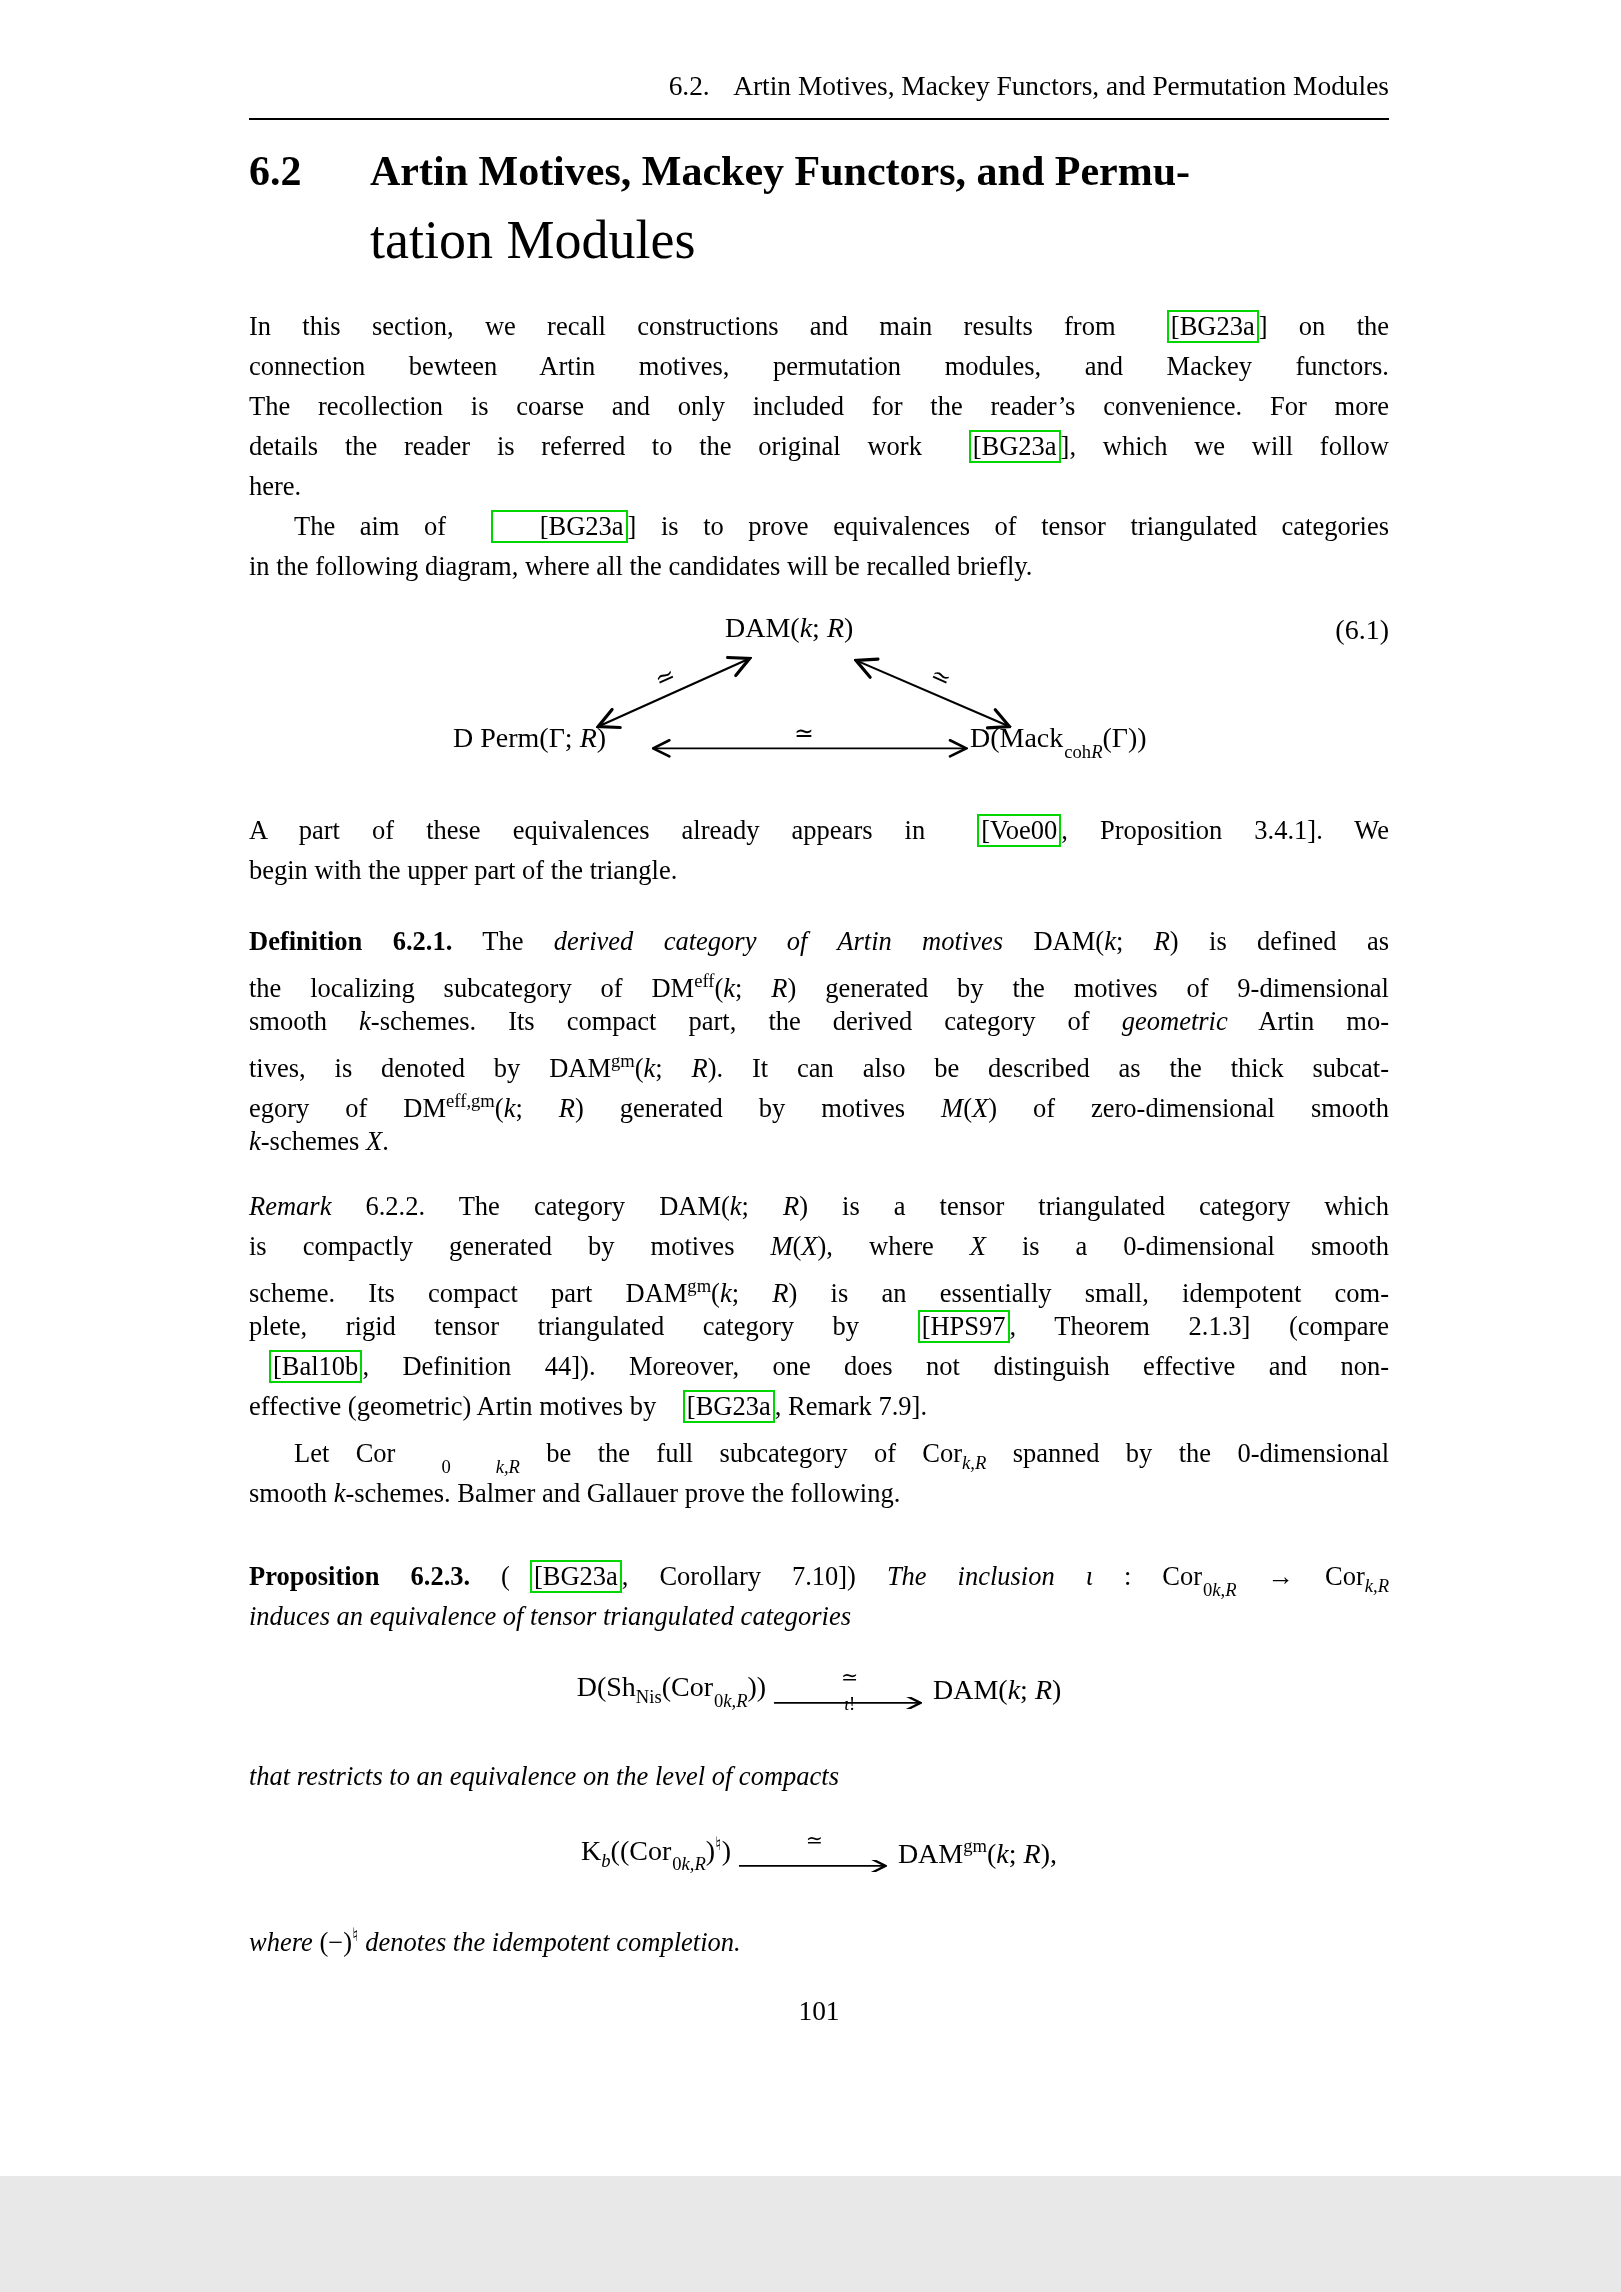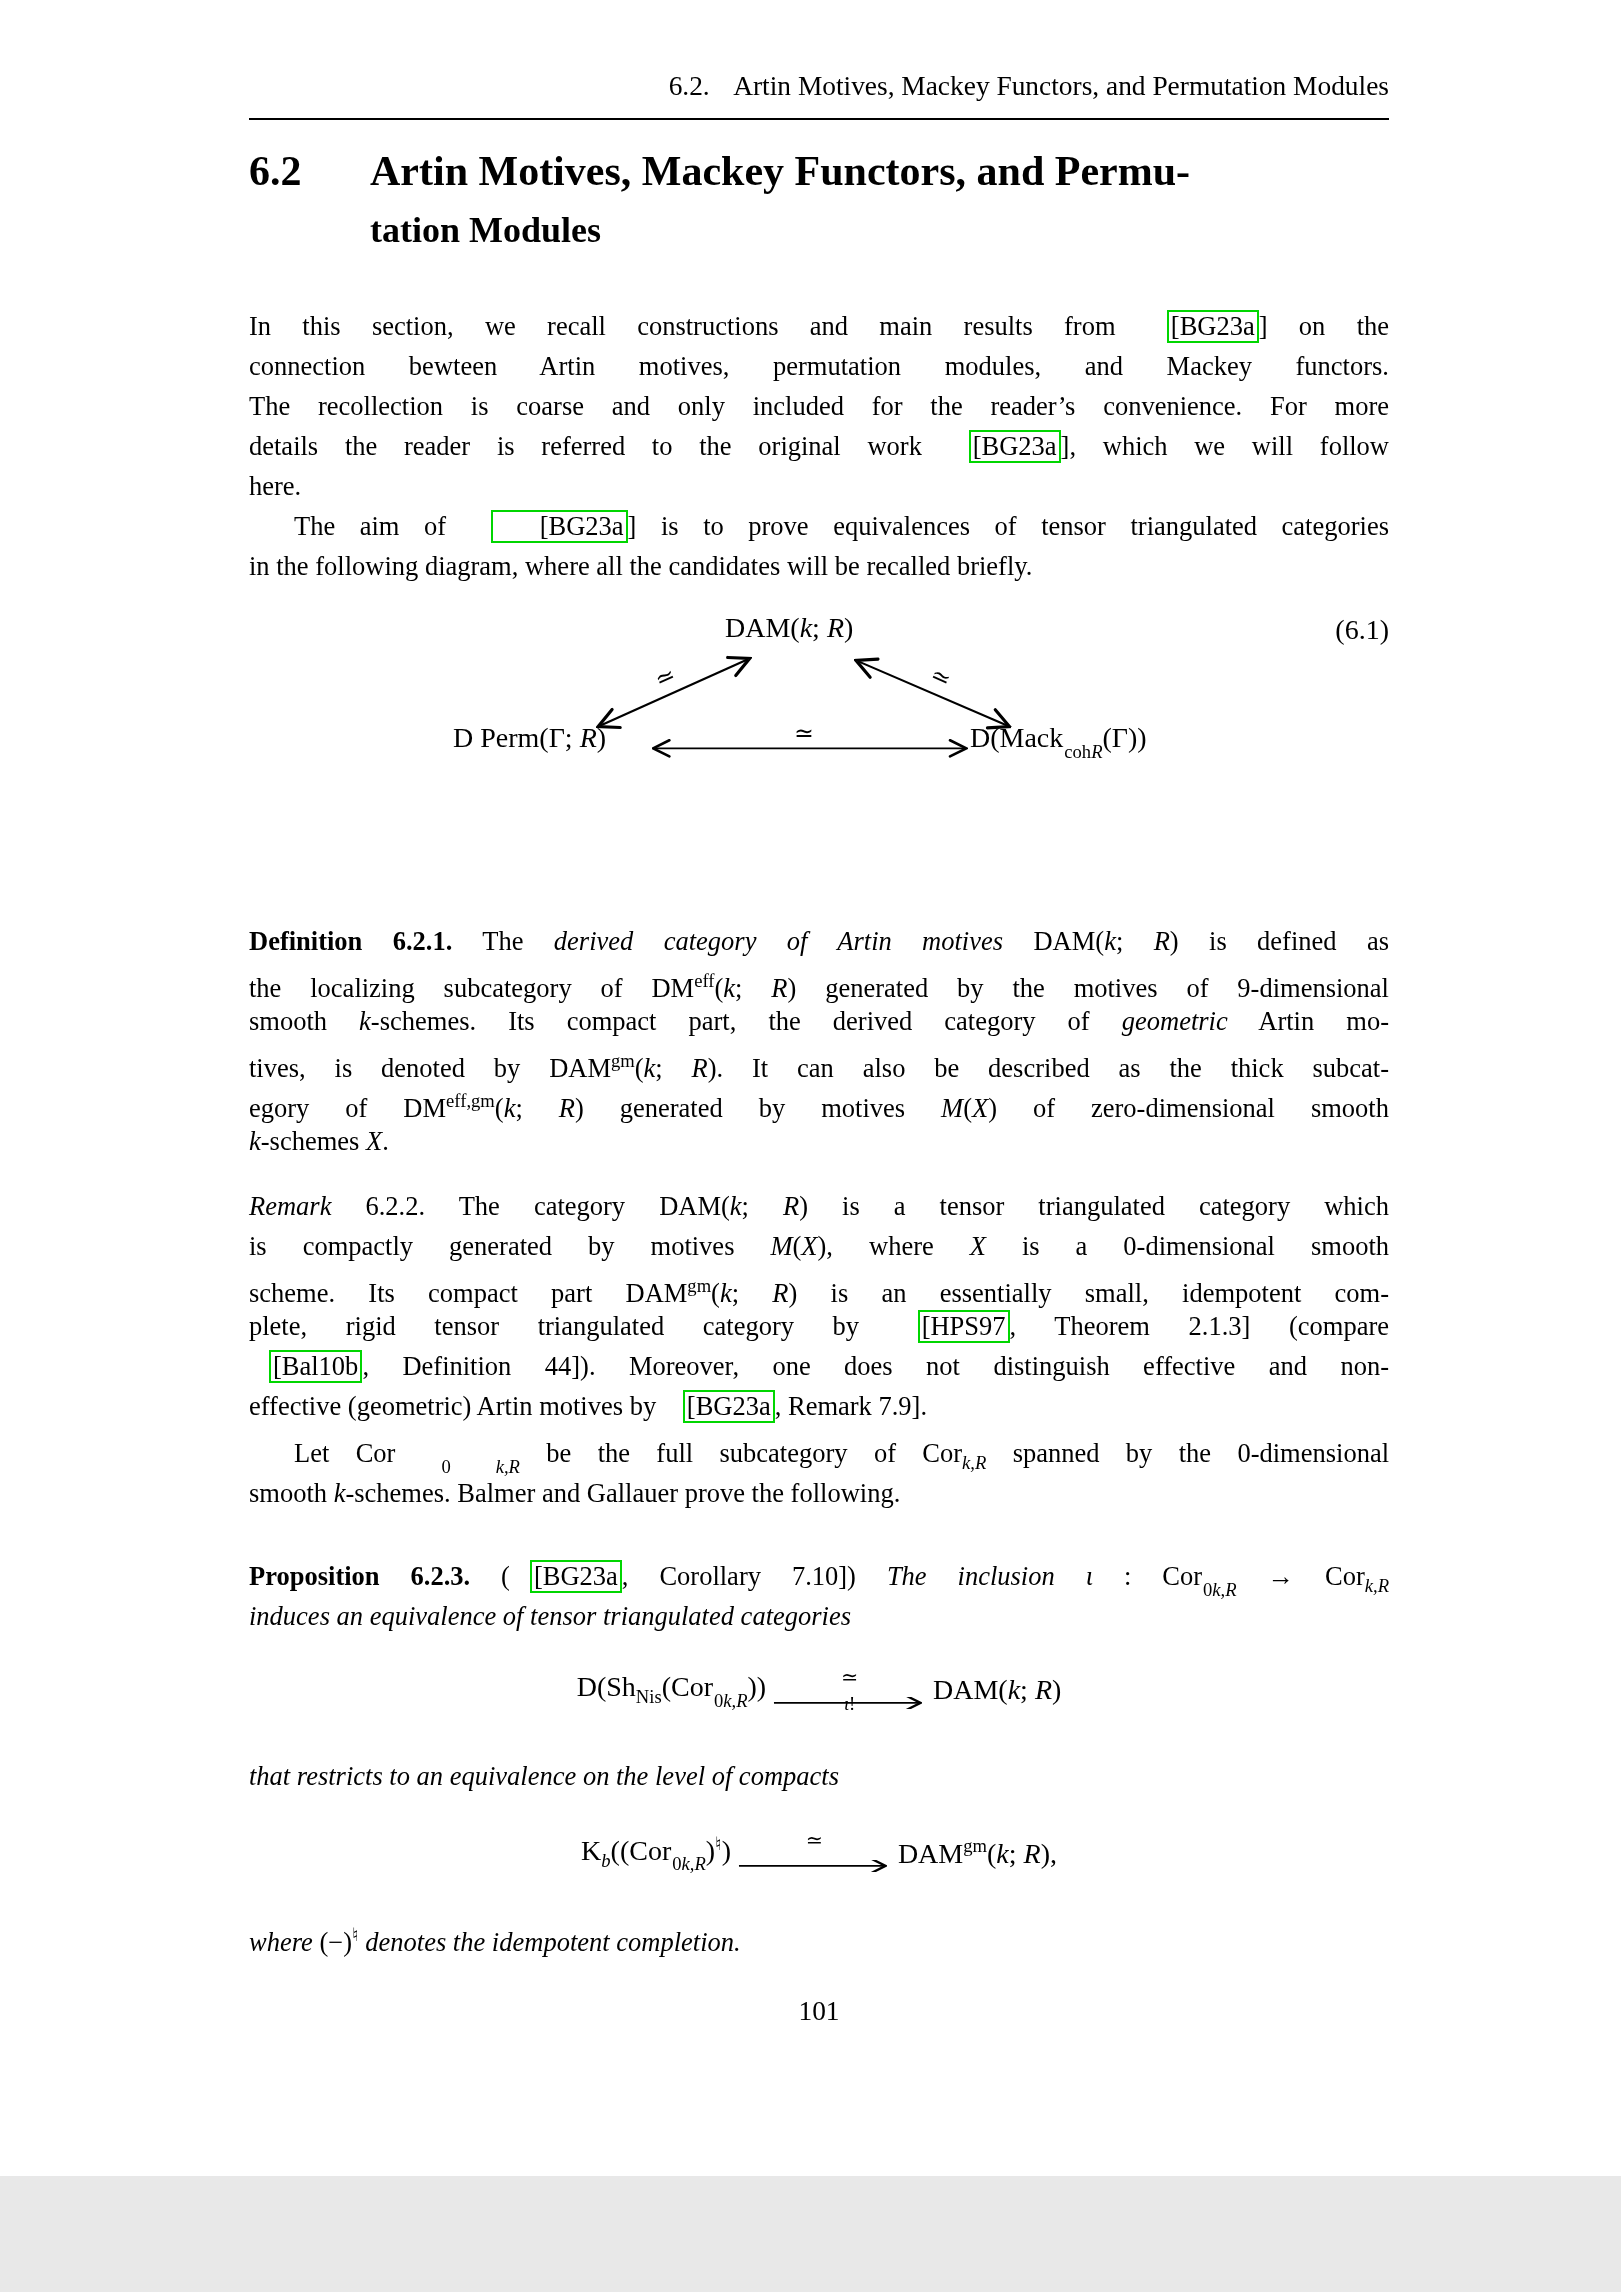--- a/index.html
+++ b/index.html
@@ -12,21 +12,21 @@
   
   .runhead {
     position:absolute; top:71px; left:249px; width:1140px;
     text-align:right; font-size:27.4px; white-space:nowrap;
   }
   .runhead .rh-num { margin-right:23.5px; }
   .headrule { position:absolute; top:118px; left:249px; width:1140px; height:2px; background:#000; }
   
   .sec-num  { position:absolute; top:147px; left:249px; font-size:42px; font-weight:bold;text-align:right; }
   .sec-line1{ position:absolute; top:147px; left:370px; font-size:42px; font-weight:bold; white-space:nowrap; }
-  .sec-line2{ position:absolute; top:209px; left:370px; font-size:36px; font-weight:bold; white-space:nowrap; }
+  .sec-line2{ position:absolute; top:209px; left:370px; font-size:54px; font-weight:normal; white-space:nowrap; }
   
   .block { position:absolute; left:249px; width:1140px; font-size:26.5px; line-height:40px; }
   .line  { height:40px; text-align:left; }
   .line.jl { text-align:justify; text-align-last:justify; }
   .line.ind { text-indent:45px; }
   .i { font-style:italic; }
   .b { font-weight:bold; }
   .cite {
     display:inline-block; border:2px solid #00d600;
     padding:0 2px; line-height:29px;margin-left:20px;
@@ -102,20 +102,24 @@
     <span class="dnode dn-br"><span>D(Mack</span><span><span class="ss">
             <span>coh</span>
             <span class="i">R</span>
           </span></span><span>(Γ))</span></span>
     <span class="dlabel ldiag">≃</span>
     <span class="dlabel rdiag">≃</span>
     <span class="dlabel horiz">≃</span>
     <span class="eqtag">(6.1)</span>
   </div>
 
+  <div class="block" style="top:810px">
+      <div class="line jl"><span>A part of these equivalences already appears in </span><span class="cite">[Voe00</span><span>, Proposition 3.4.1]. We</span></div>
+      <div class="line"><span>begin with the upper part of the triangle.</span></div>
+    </div>
   <div class="block" style="top:921px">
       <div class="line jl"><span class="b">Definition 6.2.1.</span><span> The </span><span class="i">derived category of Artin motives</span><span> DAM(</span><span class="i">k</span><span>; </span><span class="i">R</span><span>) is defined as</span></div>
       <div class="line jl"><span>the localizing subcategory of DM</span><span><span class="sp">eff</span></span><span>(</span><span class="i">k</span><span>; </span><span class="i">R</span><span>) generated by the motives of 9-dimensional</span></div>
       <div class="line jl"><span>smooth </span><span class="i">k</span><span>-schemes. Its compact part, the derived category of </span><span class="i">geometric</span><span> Artin mo-</span></div>
       <div class="line jl"><span>tives, is denoted by DAM</span><span><span class="sp">gm</span></span><span>(</span><span class="i">k</span><span>; </span><span class="i">R</span><span>). It can also be described as the thick subcat-</span></div>
       <div class="line jl"><span>egory of DM</span><span><span class="sp">eff,gm</span></span><span>(</span><span class="i">k</span><span>; </span><span class="i">R</span><span>) generated by motives </span><span class="i">M</span><span>(</span><span class="i">X</span><span>) of zero-dimensional smooth</span></div>
       <div class="line"><span class="i">k</span><span>-schemes </span><span class="i">X</span><span>.</span></div>
     </div>
   <div class="block" style="top:1186px">
       <div class="line jl"><span class="i">Remark</span><span> 6.2.2. The category DAM(</span><span class="i">k</span><span>; </span><span class="i">R</span><span>) is a tensor triangulated category which</span></div>

